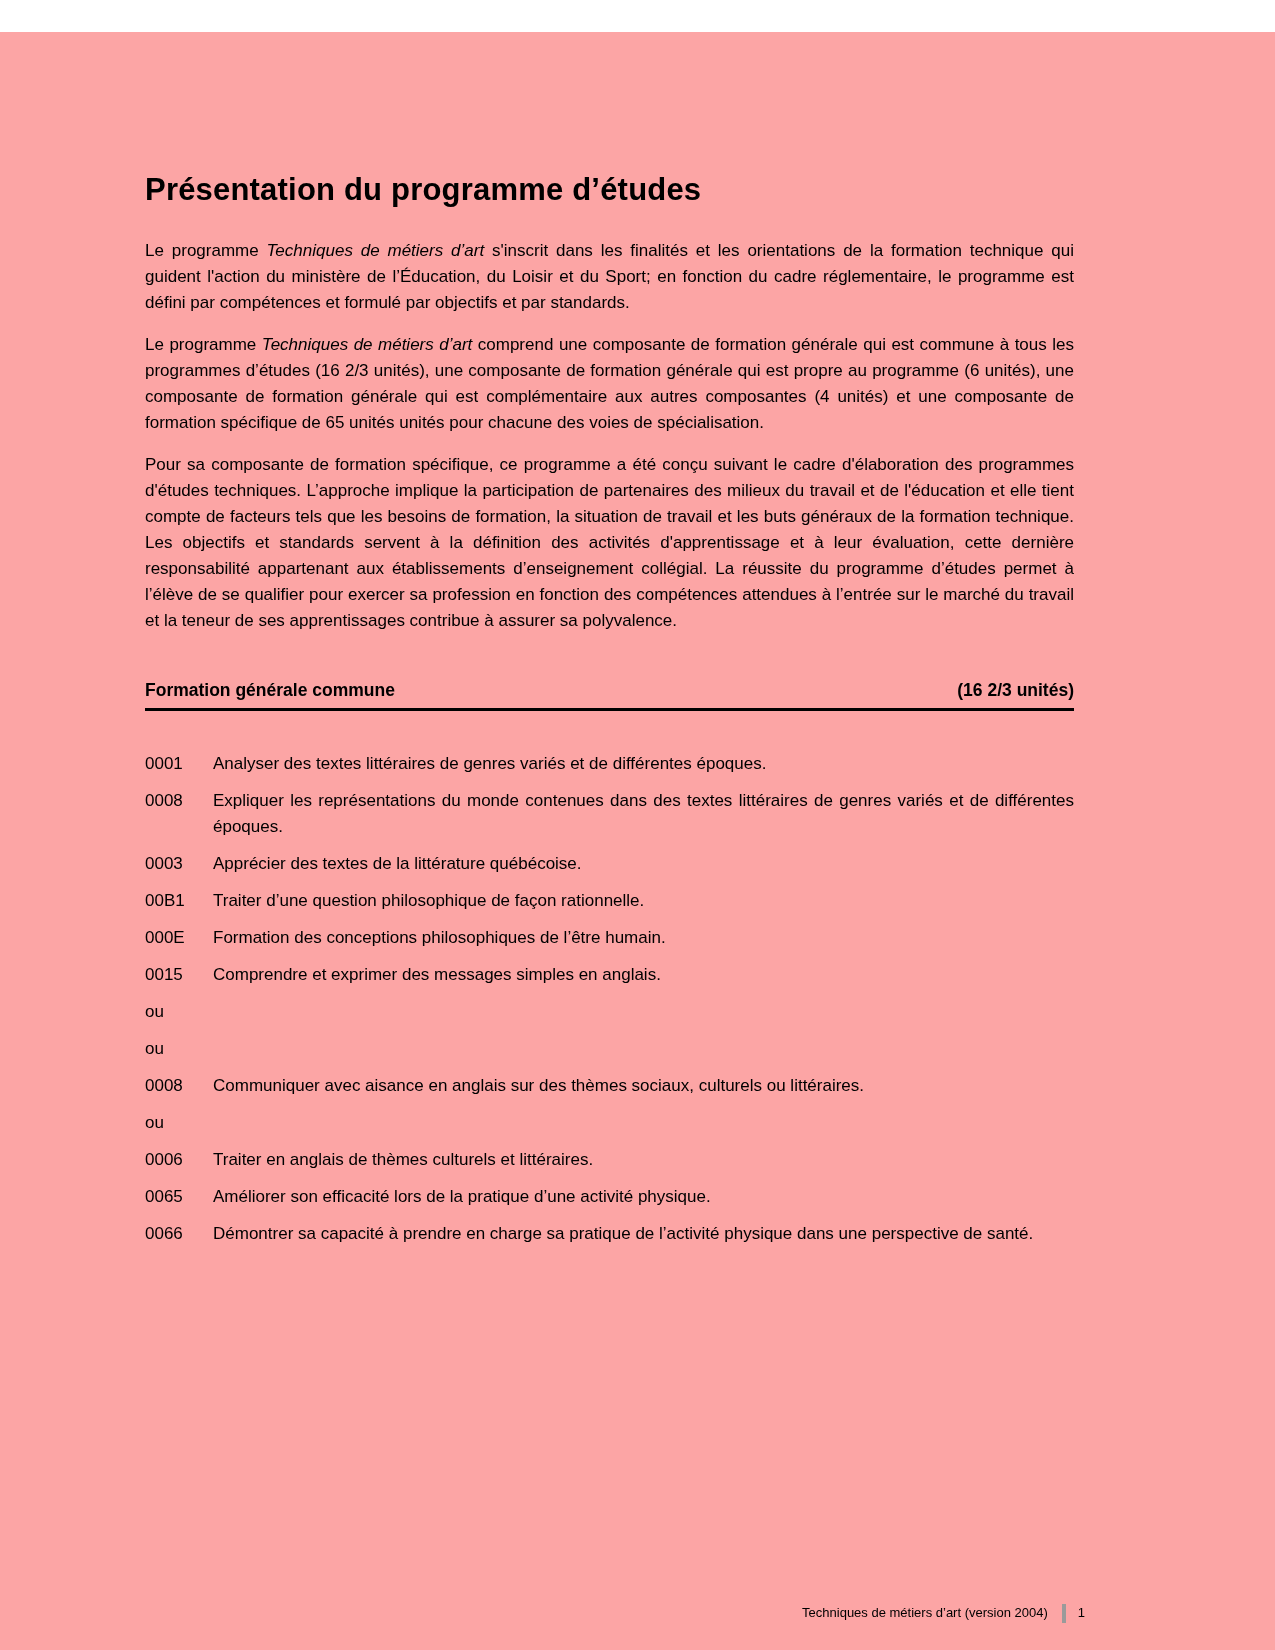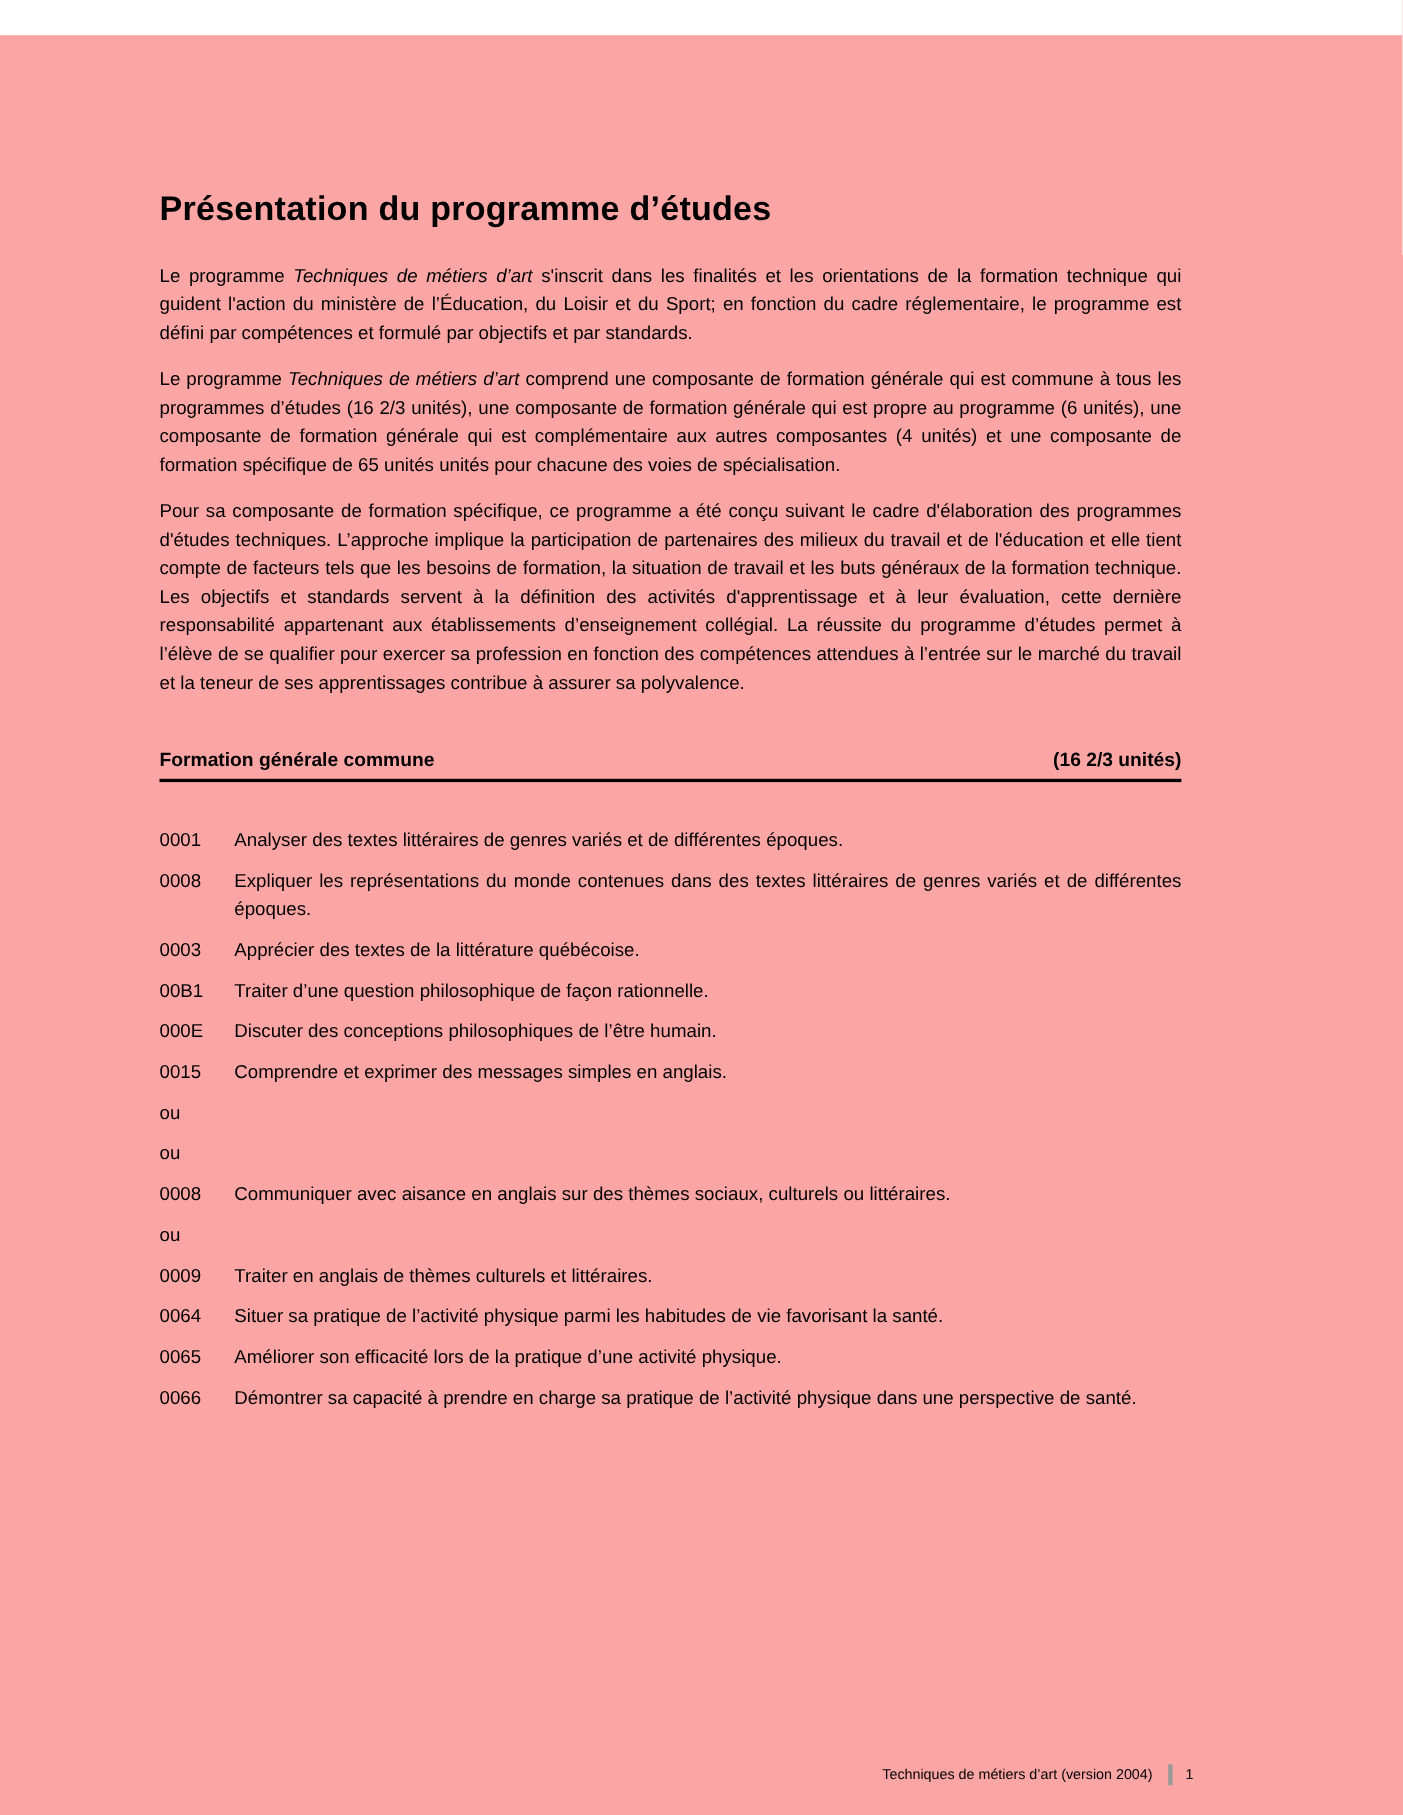--- a/index.html
+++ b/index.html
@@ -113,21 +113,21 @@
       <div class="comp-row">
         <span class="comp-code">0003</span>
         <span class="comp-text">Apprécier des textes de la littérature québécoise.</span>
       </div>
       <div class="comp-row">
         <span class="comp-code">00B1</span>
         <span class="comp-text">Traiter d’une question philosophique de façon rationnelle.</span>
       </div>
       <div class="comp-row">
         <span class="comp-code">000E</span>
-        <span class="comp-text">Discuter des conceptions philosophiques de l’être humain.</span>
+        <span class="comp-text">Formation des conceptions philosophiques de l’être humain.</span>
       </div>
       <div class="comp-row">
         <span class="comp-code">0015</span>
         <span class="comp-text">Comprendre et exprimer des messages simples en anglais.</span>
       </div>
       <div class="comp-row">
         <span class="comp-code">ou</span>
         <span class="comp-text"></span>
       </div>
       <div class="comp-row">
@@ -136,26 +136,22 @@
       </div>
       <div class="comp-row">
         <span class="comp-code">0008</span>
         <span class="comp-text">Communiquer avec aisance en anglais sur des thèmes sociaux, culturels ou littéraires.</span>
       </div>
       <div class="comp-row">
         <span class="comp-code">ou</span>
         <span class="comp-text"></span>
       </div>
       <div class="comp-row">
-        <span class="comp-code">0009</span>
+        <span class="comp-code">0006</span>
         <span class="comp-text">Traiter en anglais de thèmes culturels et littéraires.</span>
-      </div>
-      <div class="comp-row">
-        <span class="comp-code">0064</span>
-        <span class="comp-text">Situer sa pratique de l’activité physique parmi les habitudes de vie favorisant la santé.</span>
       </div>
       <div class="comp-row">
         <span class="comp-code">0065</span>
         <span class="comp-text">Améliorer son efficacité lors de la pratique d’une activité physique.</span>
       </div>
       <div class="comp-row">
         <span class="comp-code">0066</span>
         <span class="comp-text">Démontrer sa capacité à prendre en charge sa pratique de l’activité physique dans une perspective de santé.</span>
       </div>
       <div class="comp-row">

